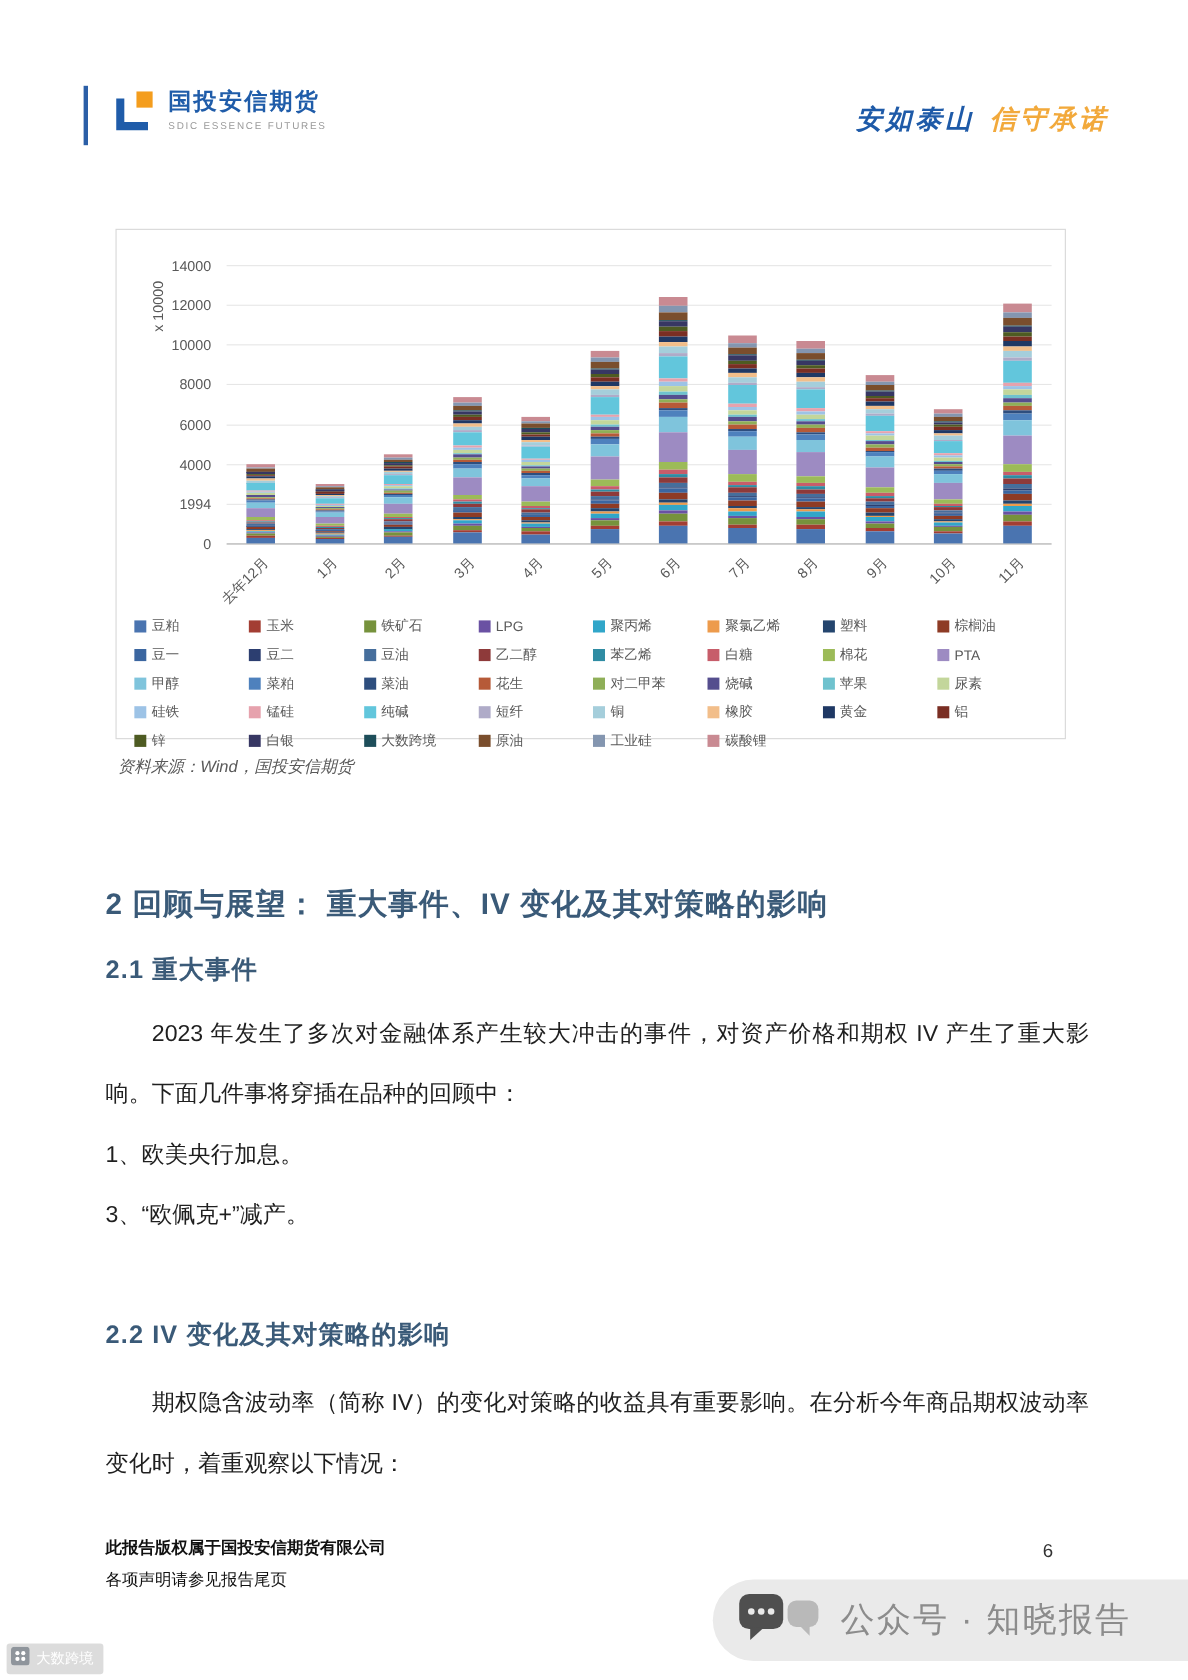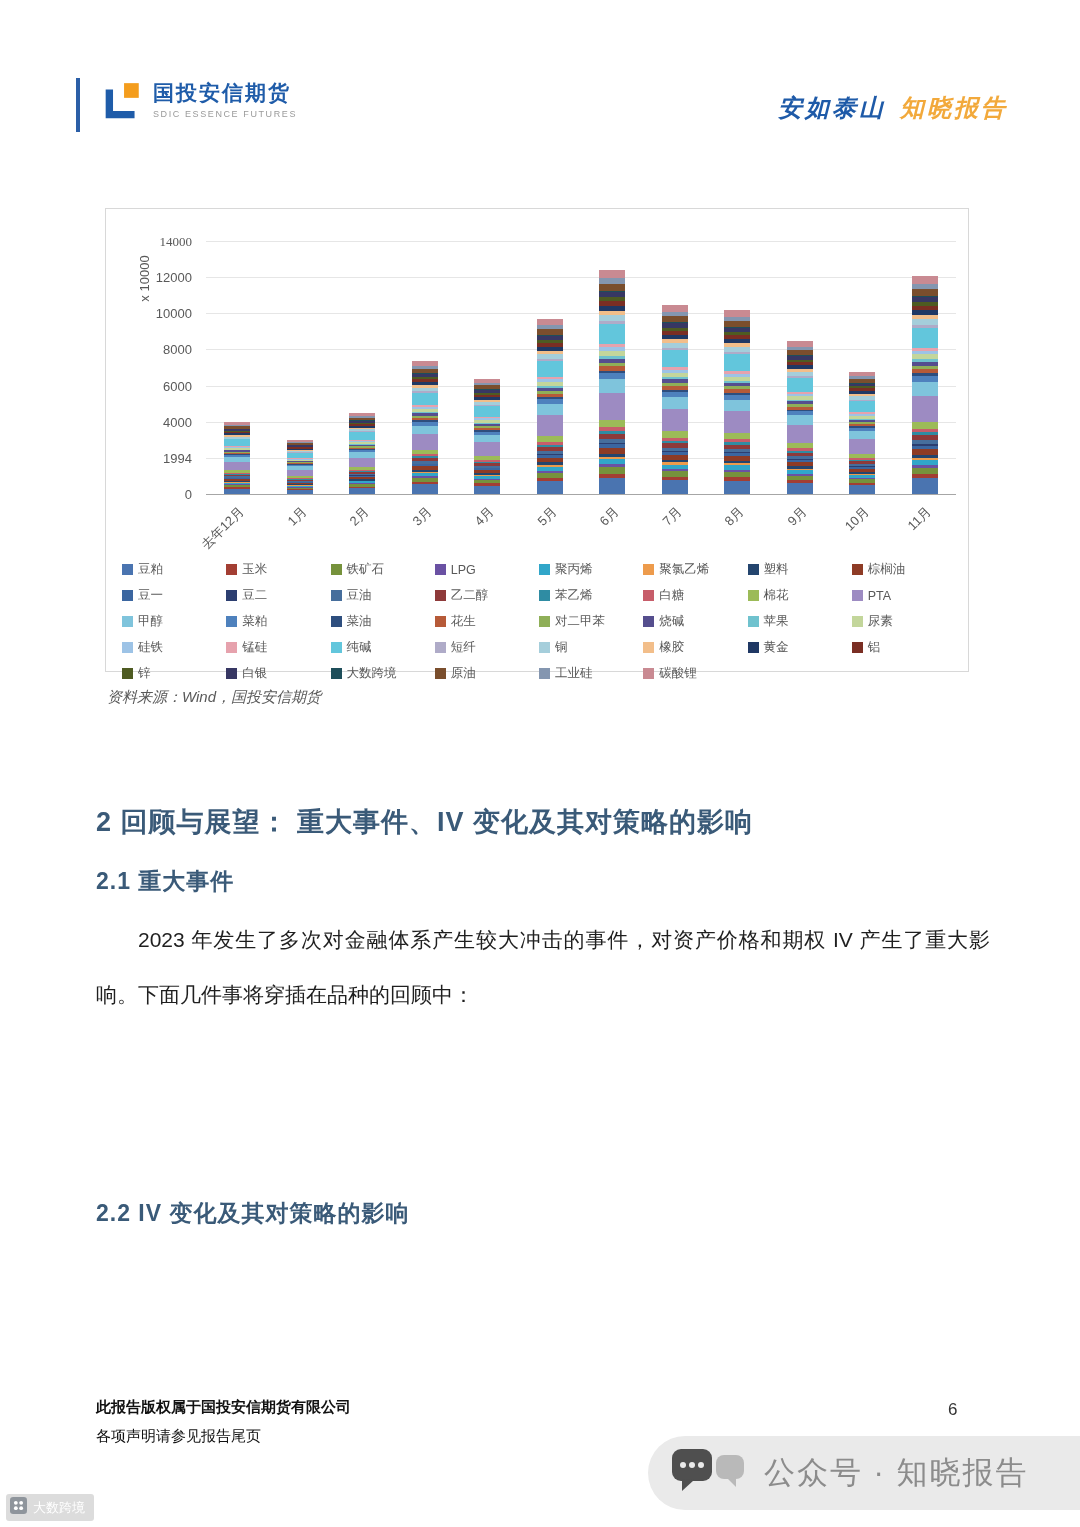--- a/index.html
+++ b/index.html
@@ -76,35 +76,35 @@
         <path d="M7 9 V33 H31" stroke="#1F5CA9" stroke-width="7" fill="none"></path>
         <rect x="21" y="3" width="14" height="14" fill="#F49D1D"></rect>
       </svg>
     </span>
     <span class="logo-text">
       <div class="t1">国投安信期货</div>
       <div class="t2">SDIC ESSENCE FUTURES</div>
     </span>
   </div>
   <div class="slogan">
-    <span class="blue">安如泰山</span><span class="orange">知晓报告</span>
+    <span class="blue">安如泰山</span><span class="orange">信守承诺</span>
   </div>
 
 
   <div class="chart-frame">
     <div class="y-unit">x 10000</div>
     <div class="y-ticks">
         <div class="ytick" style="top: 246px;">0</div>
         <div class="ytick" style="top: 209.857px;">1994</div>
         <div class="ytick" style="top: 173.714px;">4000</div>
         <div class="ytick" style="top: 137.571px;">6000</div>
         <div class="ytick" style="top: 101.429px;">8000</div>
         <div class="ytick" style="top: 65.2857px;">10000</div>
         <div class="ytick" style="top: 29.1429px;">12000</div>
-        <div class="ytick" style="top: -7px; font-family: Liberation Serif, serif;">14000</div>
+        <div class="ytick" style="top: -7px;">14000</div>
       </div>
     <div class="chart-plot">
         <div class="gridline" style="top: 216.857px;"></div>
         <div class="gridline" style="top: 180.714px;"></div>
         <div class="gridline" style="top: 144.571px;"></div>
         <div class="gridline" style="top: 108.429px;"></div>
         <div class="gridline" style="top: 72.2857px;"></div>
         <div class="gridline" style="top: 36.1429px;"></div>
         <div class="gridline" style="top: 0px;"></div>
         <div class="bar" style="left: 18.25px; height: 72.2857px;">
@@ -781,22 +781,25 @@
         </div>
       </div>
   </div>
 
   <div class="source">资料来源：Wind，国投安信期货</div>
 
   <div class="h2">2 回顾与展望： 重大事件、IV 变化及其对策略的影响</div>
   <div class="h3" id="h21">2.1 重大事件</div>
   <div class="para" id="p1">2023 年发生了多次对金融体系产生较大冲击的事件，对资产价格和期权 IV 产生了重大影响。下面几件事将穿插在品种的回顾中：</div>
   <div class="evt-list">
+    <div>1、欧美央行加息。</div>
+    <div>3、“欧佩克+”减产。</div>
   </div>
   <div class="h3" id="h22">2.2 IV 变化及其对策略的影响</div>
+  <div class="para" id="p2">期权隐含波动率（简称 IV）的变化对策略的收益具有重要影响。在分析今年商品期权波动率变化时，着重观察以下情况：</div>
 
   <div class="footer">
     <div class="f1">此报告版权属于国投安信期货有限公司</div>
     <div class="f2">各项声明请参见报告尾页</div>
   </div>
   <div class="page-num">6</div>
 
   <div class="wm-pill">
     <span>
       <svg width="78" height="52" viewBox="0 0 78 52">

